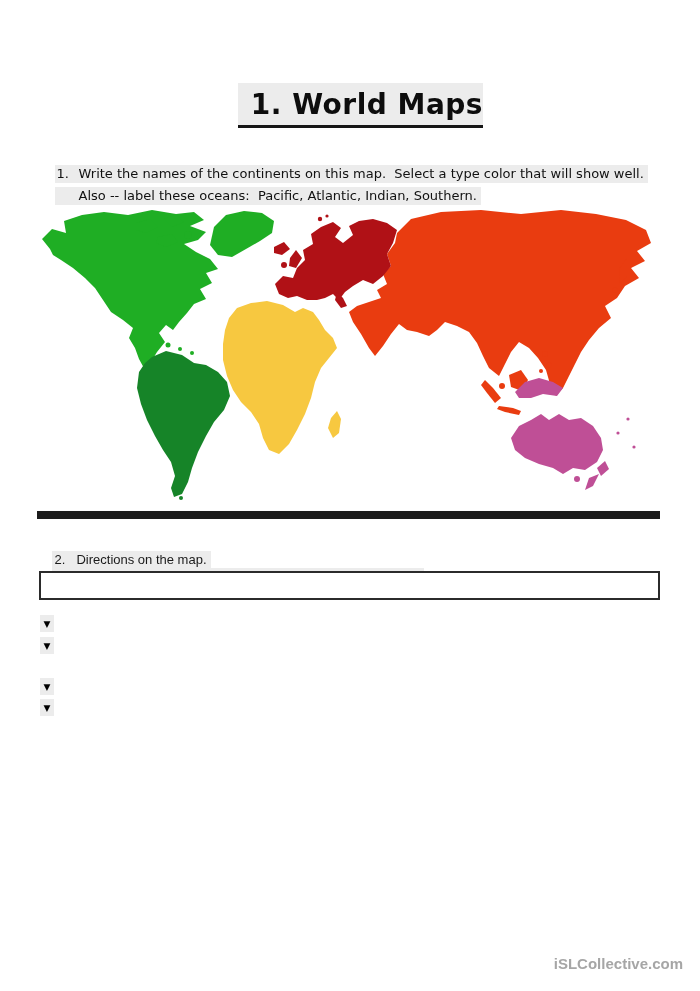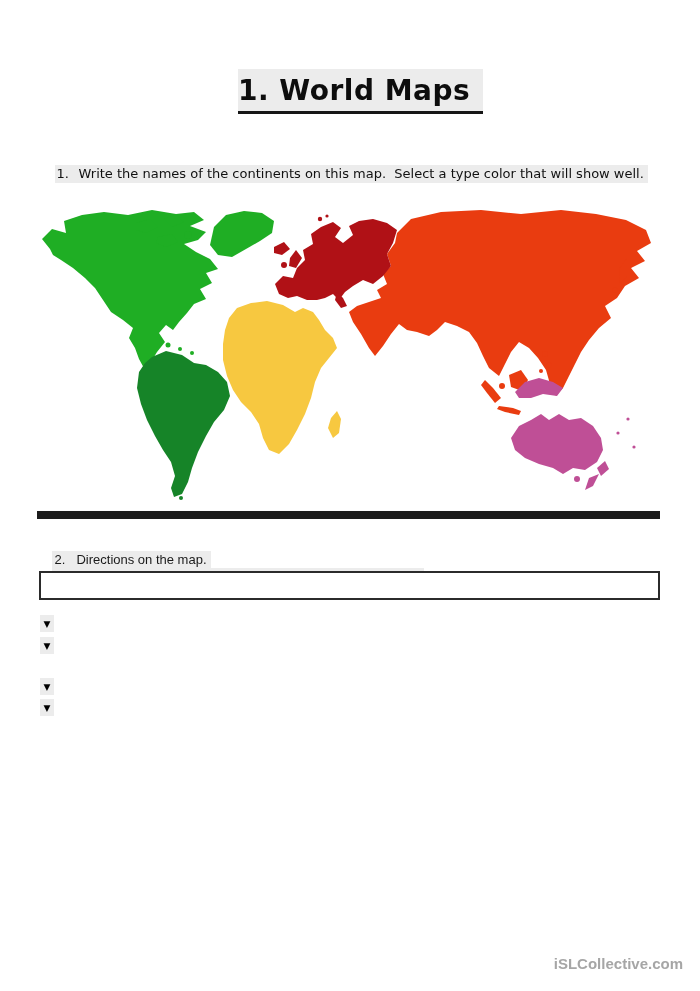--- a/index.html
+++ b/index.html
@@ -2,24 +2,24 @@
 <html style="--highlight: #ececec; --divider: #1c1c1c; --watermark: #a6a6a6;"><head>
 <meta charset="utf-8">
 <style>
   html,body{margin:0;padding:0;background:#ffffff;}
   .page{
     position:relative;width:700px;height:991px;background:#fff;overflow:hidden;
     font-family:"DejaVu Sans",sans-serif;color:#111;
   }
   
   .title-block{
-    position:absolute;left:238px;top:69px;width:245px;height:42px;
+    position:absolute;left:238px;top:83px;width:245px;height:42px;
     background:var(--highlight,#ededed);
     border-bottom:3px solid #161616;
-    display:flex;align-items:center;justify-content:flex-start;
+    display:flex;align-items:center;justify-content:flex-end;
   }
   .title-text{
     font-size:28px;font-weight:600;letter-spacing:0.5px;white-space:pre;color:#0d0d0d;
   }
   
   .qline{position:absolute;left:38px;white-space:pre;}
   .hl{background:var(--highlight,#ececec);padding:1px 4px 2px 2px;display:inline-block;white-space:pre;}
   .qnum{display:inline-block;width:22px;white-space:pre;}
   .comic{font-family:"DejaVu Sans",sans-serif;font-size:13px;}
   .arial{font-family:"Liberation Sans",sans-serif;font-size:13px;color:#1a1a1a;}
@@ -53,20 +53,23 @@
 <body>
 
 <div class="page">
 
   <div class="title-block">
     <span class="title-text">1. World Maps</span>
   </div>
 
   <div class="qline comic" style="top:150px;">
     <span class="hl"><span class="qnum">1.</span><span>Write the names of the continents on this map.  Select a type color that will show well.</span></span>
+  </div>
+  <div class="qline comic" style="top:172px;">
+    <span class="hl indent">Also -- label these oceans:  Pacific, Atlantic, Indian, Southern.</span>
   </div>
 
   <div class="map-wrap">
     <svg viewBox="0 0 620 295" xmlns="http://www.w3.org/2000/svg">
 
       <g>
         <path d="M357 28 L371 14 L401 7 L441 5 L481 9 L521 5 L556 9 L586 15 L606 25 L611 38 L597 46 L605 56 L591 63 L599 73 L585 81 L577 93 L565 101 L571 113 L559 123 L549 135 L541 147 L535 159 L529 171 L523 183 L516 191 L510 179 L506 165 L498 153 L489 143 L479 137 L471 147 L465 159 L459 171 L449 163 L443 151 L437 138 L429 127 L417 121 L405 117 L397 125 L389 131 L377 127 L367 125 L359 119 L351 129 L343 141 L335 151 L329 143 L321 129 L313 117 L309 107 L317 101 L329 97 L341 93 L337 85 L347 79 L343 69 L351 61 L347 49 L355 38 Z" fill="#e93c10"></path>
         <path d="M579 64 L587 53 L593 59 L587 71 L580 79 Z" fill="#e93c10"></path>
         <circle cx="575" cy="85" r="2.5" fill="#e93c10"></circle>
         <path d="M445 175 L453 183 L461 193 L455 198 L447 188 L441 180 Z" fill="#e93c10"></path>

